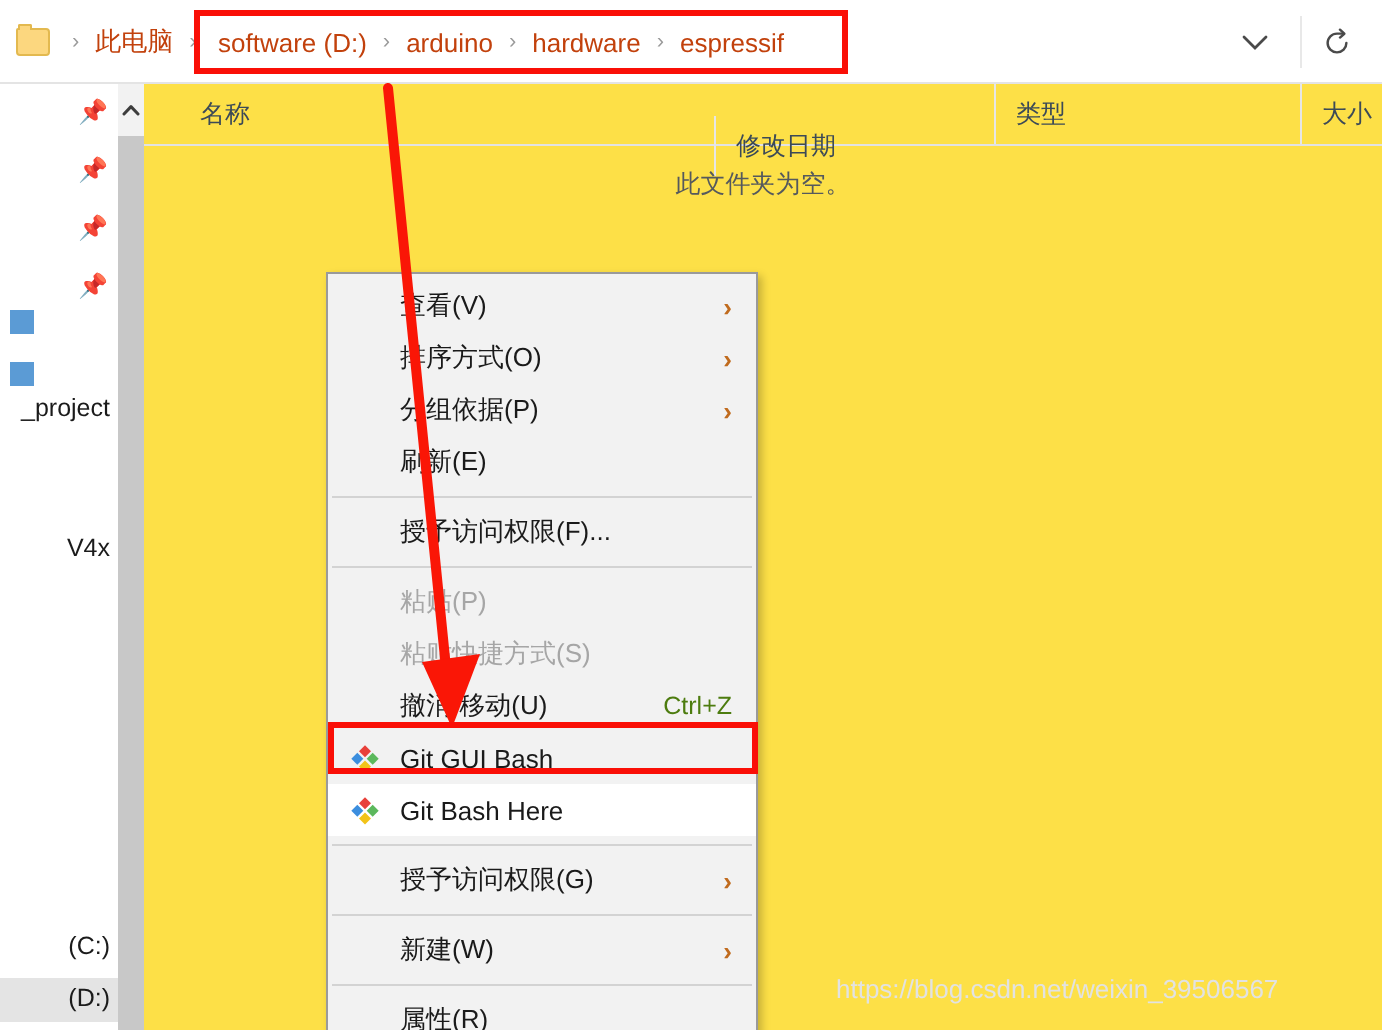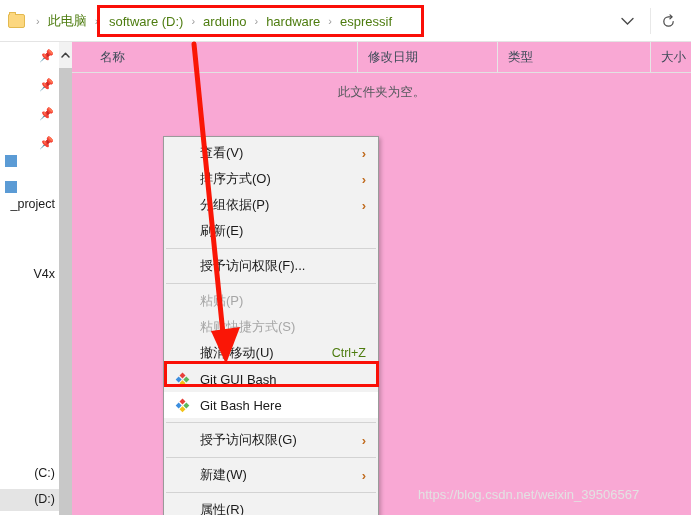--- a/index.html
+++ b/index.html
@@ -51,21 +51,21 @@
     left: 0; top: -3px;
     width: 7px; height: 3px;
     background: #fcd77f;
     border: 1px solid #e3b94f;
     border-bottom: none;
     border-radius: 1px 1px 0 0;
     box-sizing: border-box;
   }
   .crumb {
     font-size: 13px;
-    color: #4d7c0f;
+    color: #c2410c;
     padding: 2px 3px;
   }
   .crumb-sep {
     color: #9a9a9a;
     font-size: 11px;
     padding: 0 5px;
     user-select: none;
   }
   #crumb-box {
     position: absolute;
@@ -152,21 +152,21 @@
     justify-content: center;
     color: #3d3d3d;
     font-size: 8px;
   }
 
   
   #listpane {
     position: absolute;
     left: 72px; top: 42px;
     width: 619px; height: 473px;
-    background: #f9a8d4;
+    background: #fde047;
   }
   #colheaders {
     position: absolute;
     left: 0; top: 0;
     width: 619px; height: 30px;
     border-bottom: 1px solid #e2e2e2;
   }
   .colhead {
     position: absolute;
     top: 0; height: 30px;
@@ -328,21 +328,21 @@
   <div id="navscroll-thumb">
     <svg width="9" height="6" viewBox="0 0 9 6">
         <path d="M1 5 L4.5 1.3 L8 5" stroke="#3d3d3d" stroke-width="1.5" fill="none" stroke-linecap="round" stroke-linejoin="round"></path>
       </svg>
   </div>
 </div>
 
 <div id="listpane">
   <div id="colheaders">
     <div class="colhead first" style="left:18px;  width:267px;">名称</div>
-    <div class="colhead" style="left:285px; width:140px;">修改日期</div>
+    <div class="colhead" style="left:285px; width:140px;margin-top:16px;">修改日期</div>
     <div class="colhead" style="left:425px; width:125px;">类型</div>
     <div class="colhead" style="left:550px; width:69px;margin-left:28px;">大小</div>
   </div>
   <div id="empty-msg">此文件夹为空。</div>
 </div>
 
 <div id="ctxmenu">
 
   <div class="mi">
     <span>查看(V)</span>

